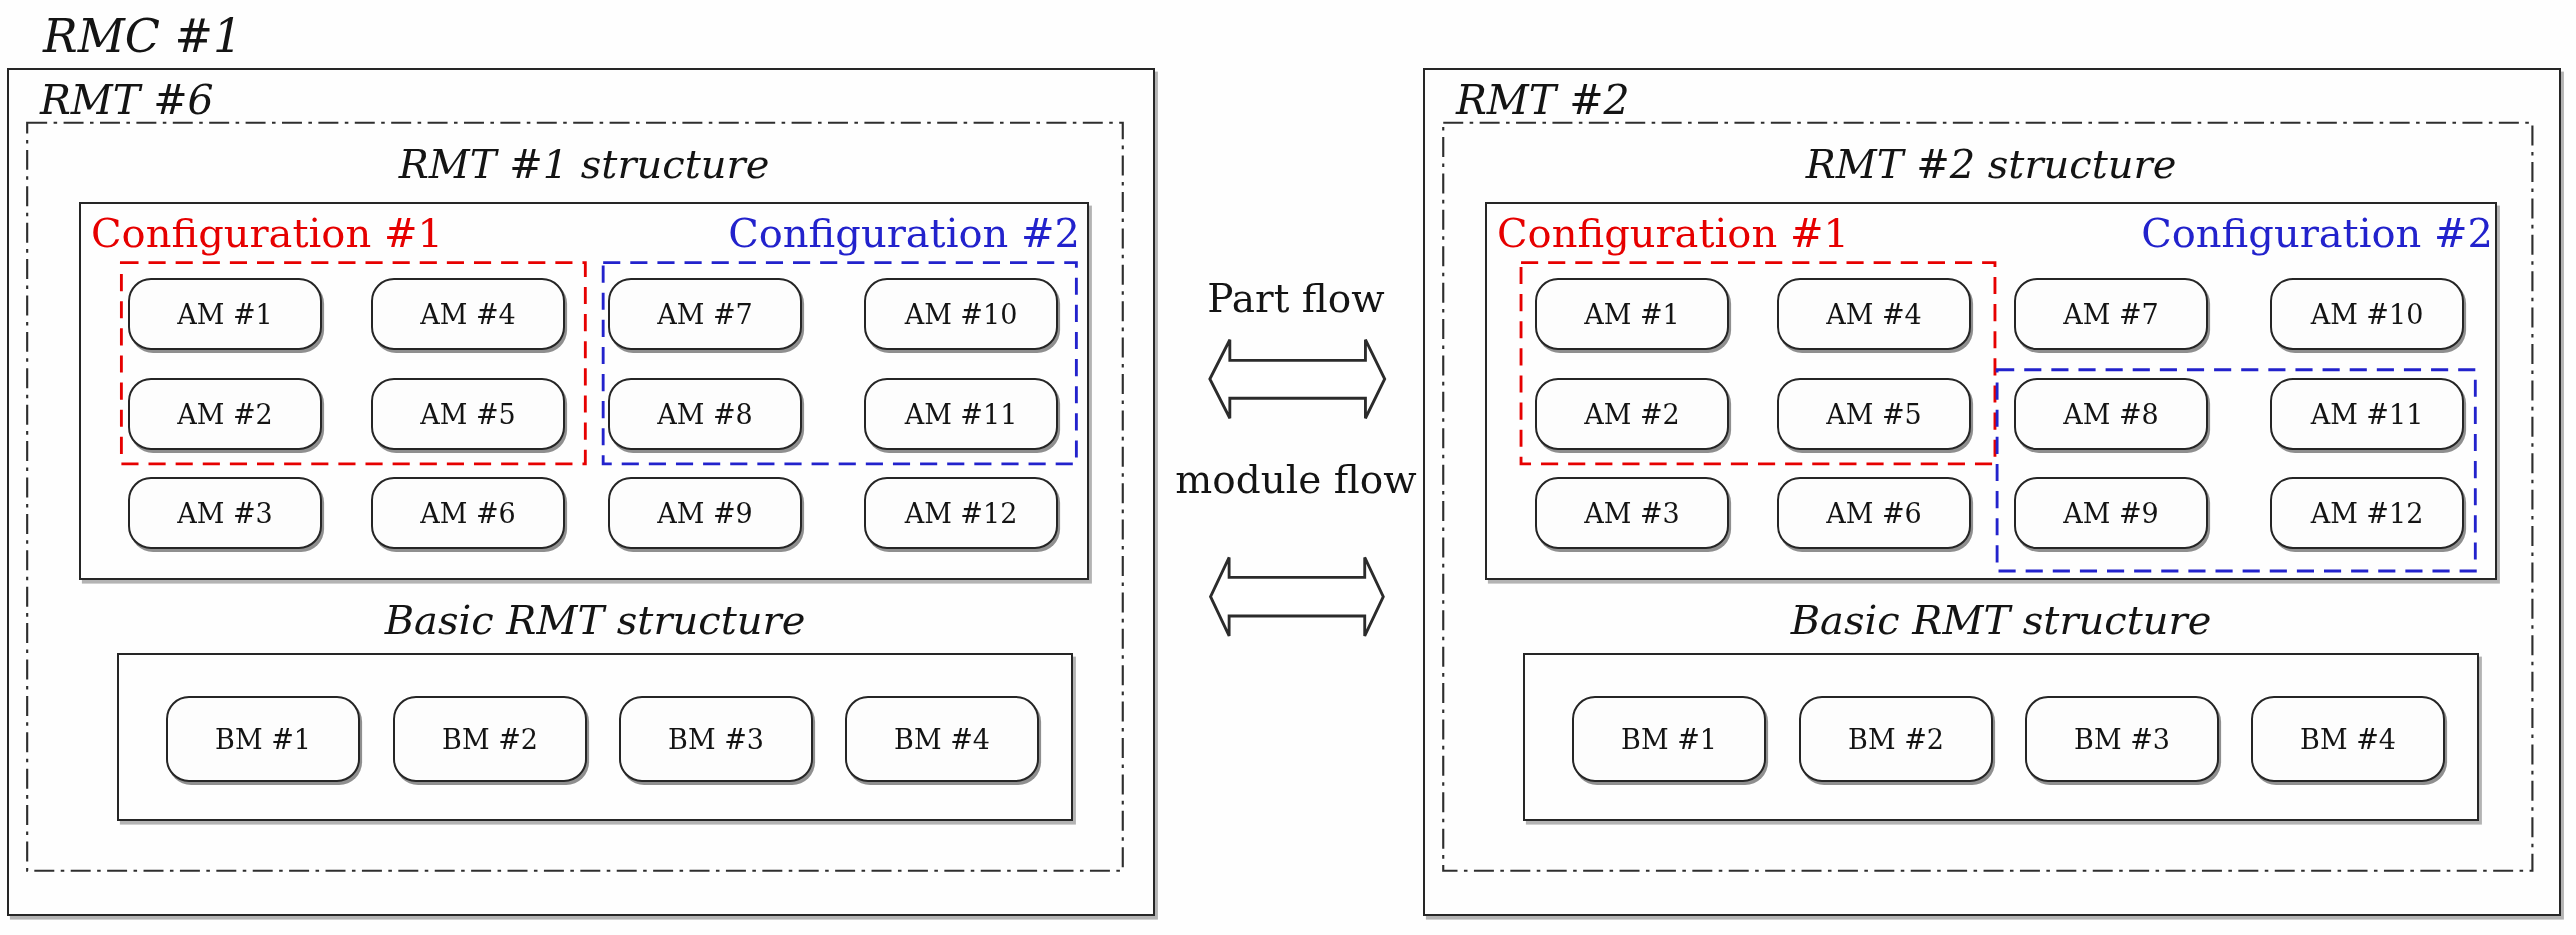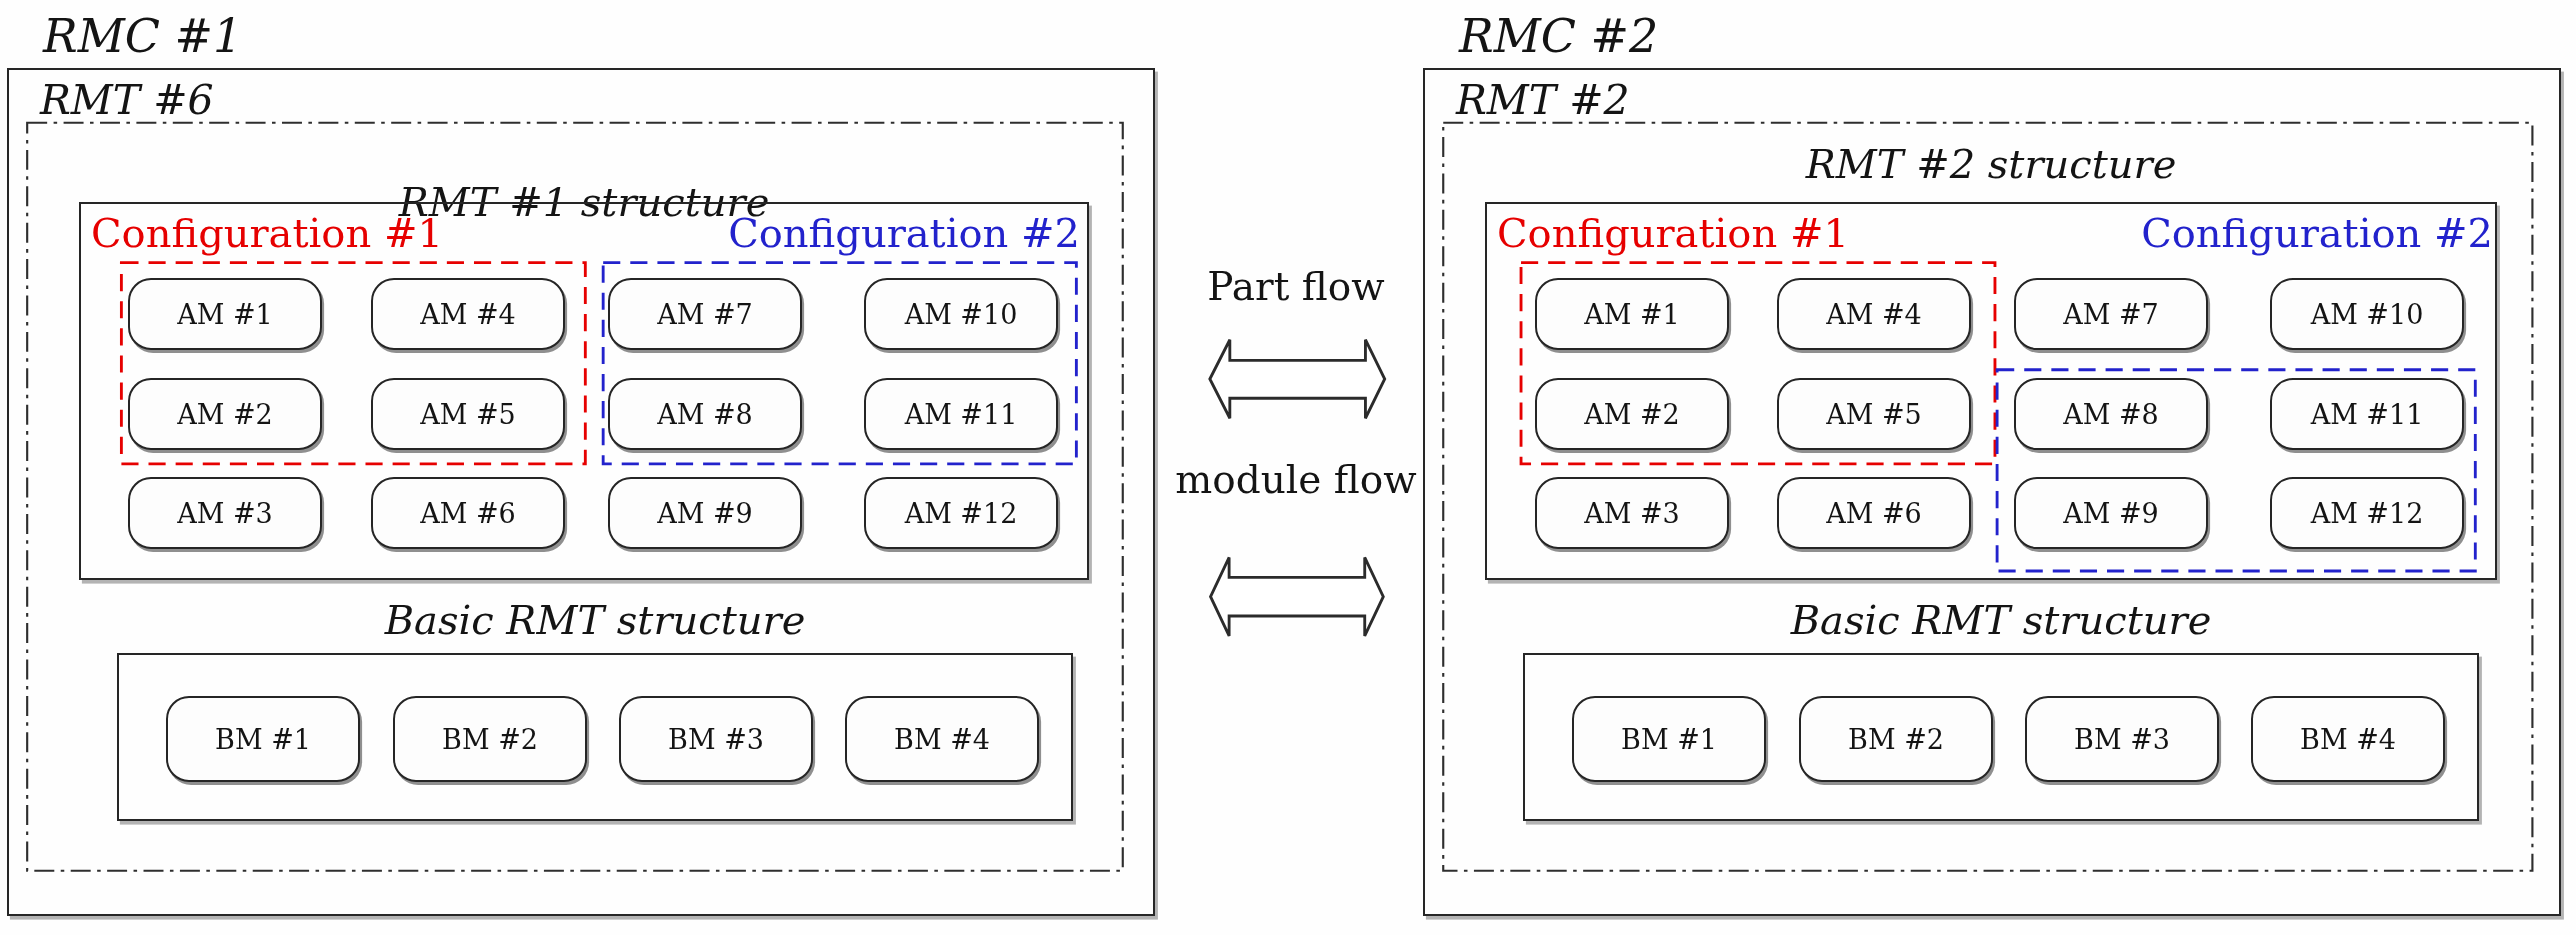--- a/index.html
+++ b/index.html
@@ -60,21 +60,21 @@
     <rect x="2798" y="518" width="670" height="282" fill="none" stroke="#2222cc" stroke-width="4" stroke-dasharray="24 14"></rect>
 
     <path d="M1695 531 L1723 476 L1723 505 L1913 505 L1913 476 L1940 531 L1913 586 L1913 558 L1723 558 L1723 586 Z" fill="#ffffff" stroke="#2b2b2b" stroke-width="4"></path>
     <path d="M1696 836 L1722 781 L1722 809 L1912 809 L1912 781 L1938 836 L1912 891 L1912 863 L1722 863 L1722 891 Z" fill="#ffffff" stroke="#2b2b2b" stroke-width="4"></path>
   </svg>
 
   <div class="lbl italic fs-big" style="left:43px;top:8.6px;">RMC #1</div>
   <div class="solid-box" style="left:7.1px;top:68px;width:1148px;height:848px;"></div>
   <div class="lbl italic fs-rmt" style="left:40px;top:76px;">RMT #6</div>
 
-  <div class="title-center fs-title" style="left:79px;top:141px;width:1010px;margin-top:38px;">RMT #1 structure</div>
+  <div class="title-center fs-title" style="left:79px;top:141px;width:1010px;">RMT #1 structure</div>
   <div class="solid-box" style="left:79px;top:202px;width:1010px;height:378px;"></div>
 
   <div class="lbl fs-cfg cfg1" style="left:91px;top:210px;">Configuration #1</div>
   <div class="lbl fs-cfg cfg2" style="left:79px;top:210px;width:1001px;text-align:right;">Configuration #2</div>
 
   <div class="module" style="left:128px;top:278px;">AM #1</div>
   <div class="module" style="left:371px;top:278px;">AM #4</div>
   <div class="module" style="left:608px;top:278px;">AM #7</div>
   <div class="module" style="left:864px;top:278px;">AM #10</div>
   <div class="module" style="left:128px;top:378px;">AM #2</div>
@@ -87,26 +87,25 @@
   <div class="module" style="left:864px;top:477px;">AM #12</div>
 
   <div class="title-center fs-title" style="left:117px;top:597px;width:956px;">Basic RMT structure</div>
   <div class="solid-box" style="left:117px;top:653px;width:956px;height:168px;"></div>
 
   <div class="module bm-module" style="left:166px;top:696px;">BM #1</div>
   <div class="module bm-module" style="left:393px;top:696px;">BM #2</div>
   <div class="module bm-module" style="left:619px;top:696px;">BM #3</div>
   <div class="module bm-module" style="left:845px;top:696px;">BM #4</div>
 
-  <div class="lbl fs-flow" style="left:1153px;top:264px;width:286px;text-align:center;">Part flow</div>
+  <div class="lbl fs-flow" style="left:1153px;top:276px;width:286px;text-align:center;">Part flow</div>
   <div class="abs fs-flow aux-label" style="left:1141px;top:450px;width:310px;">
     <span>module flow</span>
   </div>
 
-  <div class="lbl italic fs-big" style="left:1459px;top:8.6px;">RMC #2</div>
   <div class="solid-box" style="left:1423px;top:68px;width:1138px;height:848px;"></div>
   <div class="lbl italic fs-rmt" style="left:1456px;top:76px;">RMT #2</div>
 
   <div class="title-center fs-title" style="left:1485px;top:141px;width:1012px;">RMT #2 structure</div>
   <div class="solid-box" style="left:1485px;top:202px;width:1012px;height:378px;"></div>
 
   <div class="lbl fs-cfg cfg1" style="left:1497px;top:210px;">Configuration #1</div>
   <div class="lbl fs-cfg cfg2" style="left:1485px;top:210px;width:1008px;text-align:right;">Configuration #2</div>
 
   <div class="module" style="left:1535px;top:278px;">AM #1</div>

